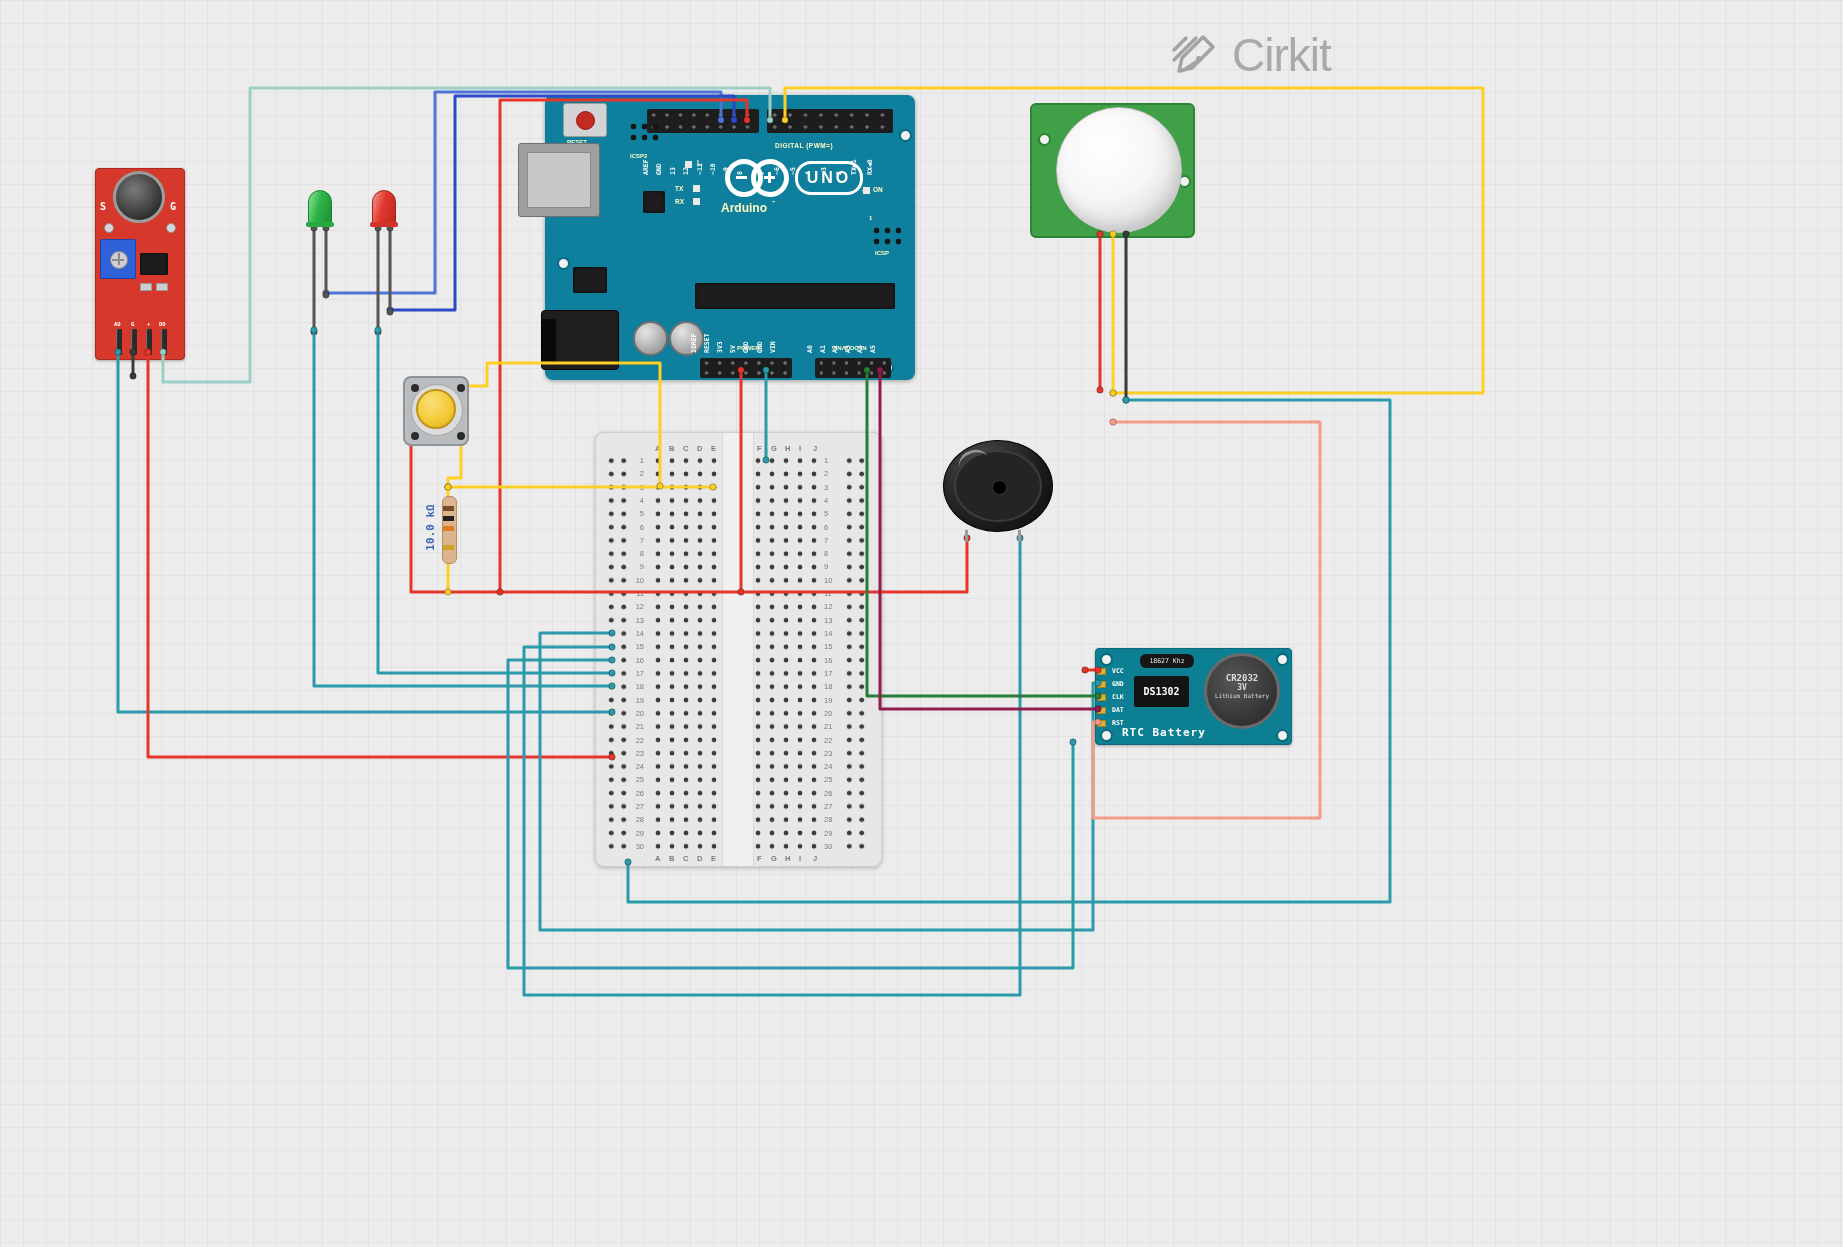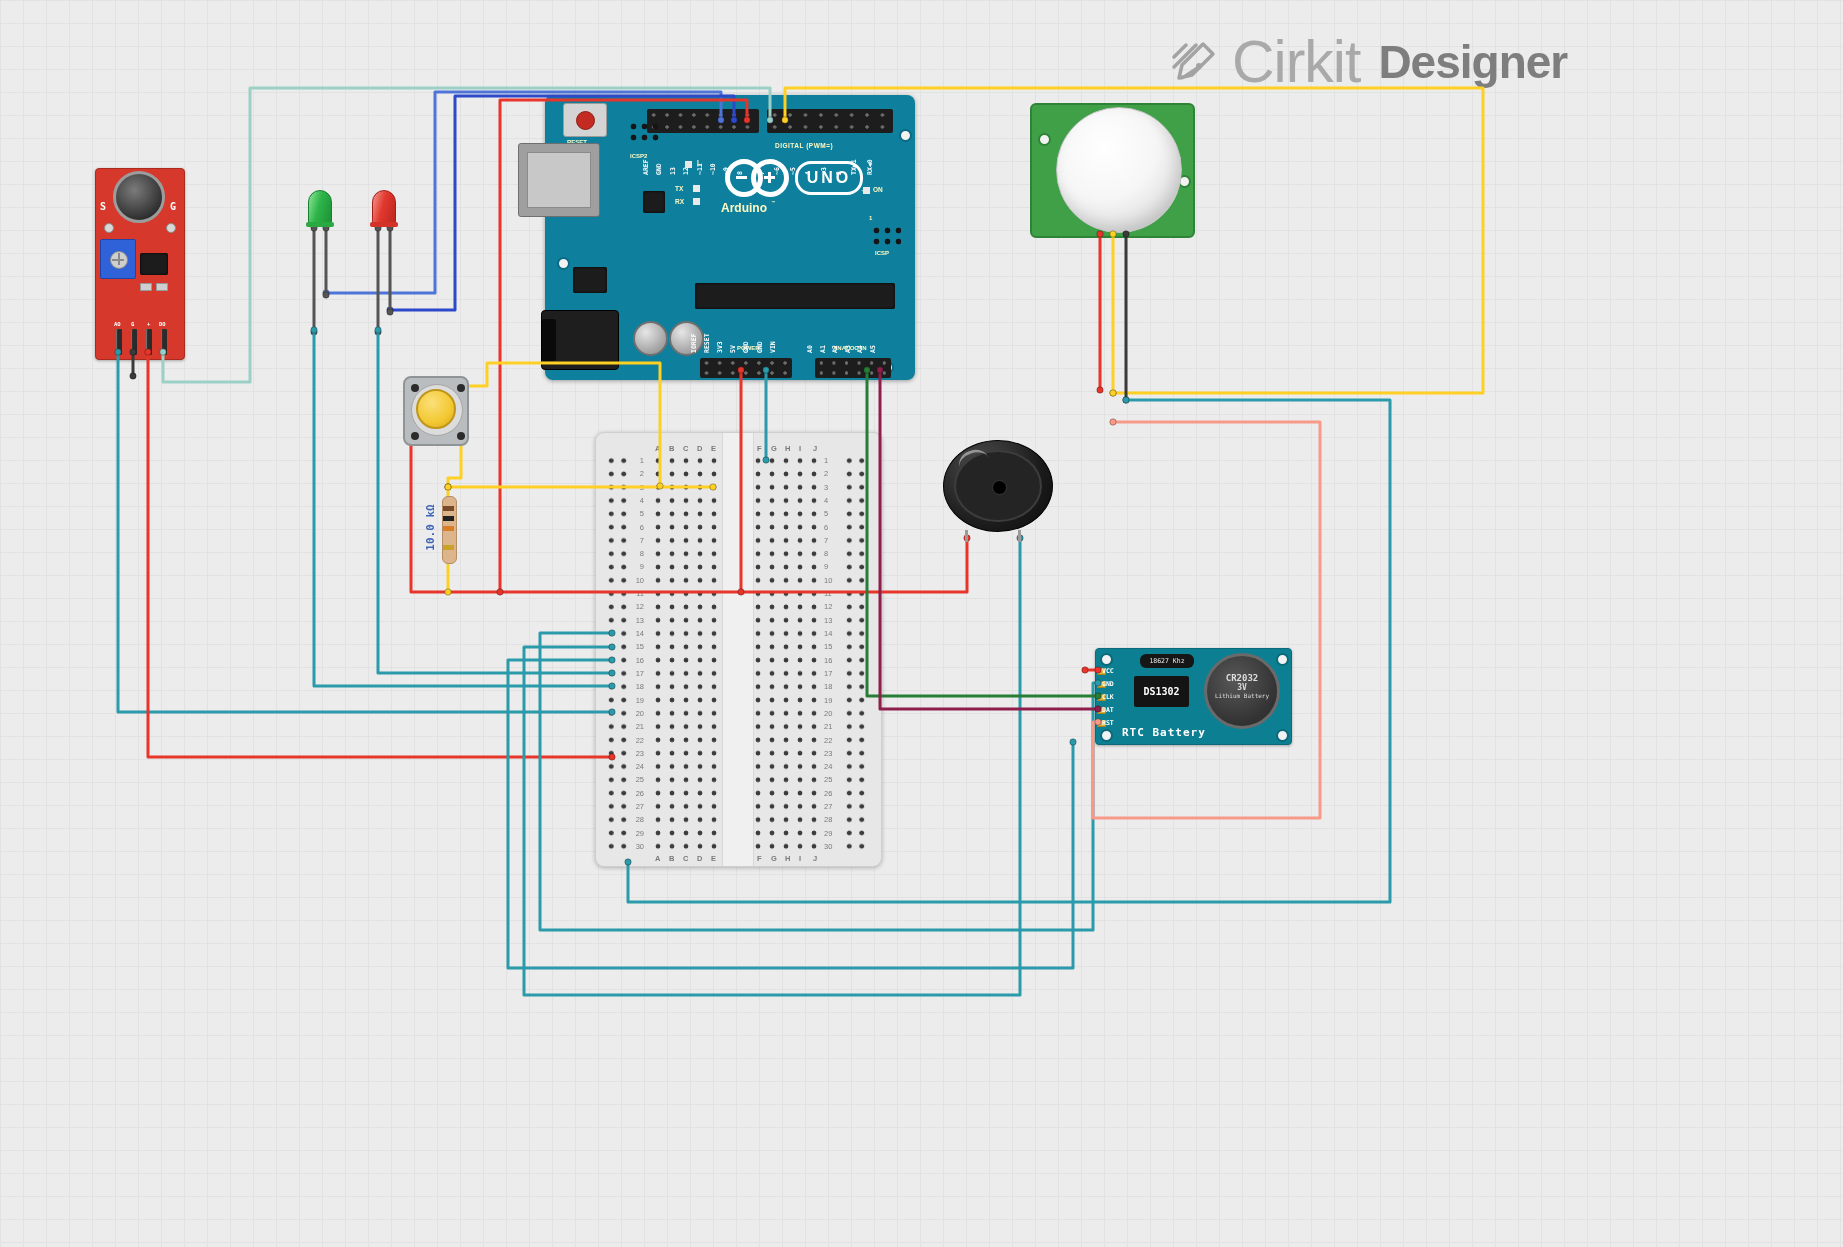--- a/index.html
+++ b/index.html
@@ -14,21 +14,21 @@
   }
   .abs{position:absolute;}
 
   
   #wires{position:absolute;left:0;top:0;z-index:5;pointer-events:none;}
   #wires polyline{fill:none;stroke-width:3;stroke-linecap:round;stroke-linejoin:round;}
   #wires circle.dot{stroke:rgba(0,0,0,.30);stroke-width:1;}
 
   
   #brand{left:1168px;top:28px;display:flex;align-items:center;gap:10px;z-index:2;}
-  #brand .b-light{font-size:59px;color:#a9a9a9;font-weight:400;letter-spacing:-1px;}
+  #brand .b-light{font-size:46px;color:#a9a9a9;font-weight:400;letter-spacing:-1px;}
   #brand .b-bold{font-size:46px;color:#7e7e7e;font-weight:700;letter-spacing:-1px;margin-left:8px;}
 
   
   #arduino{left:545px;top:95px;width:370px;height:285px;background:#0e7f9d;border-radius:8px;
     box-shadow:0 1px 4px rgba(0,0,0,.35);z-index:1;}
   .hole{position:absolute;width:9px;height:9px;border-radius:50%;background:#f2f2f2;border:2px solid #0a6a84;}
   .hdr{position:absolute;background:#1d1d1d;border-radius:2px;
     background-image:radial-gradient(circle,#6d6d6d 1.4px,transparent 2px);}
   .vlabel{position:absolute;color:#fff;font:700 6.5px "DejaVu Sans Mono",monospace;line-height:8px;
     transform:rotate(-90deg);transform-origin:0 100%;white-space:nowrap;}
@@ -113,36 +113,35 @@
     color:#eee;font:6.5px "DejaVu Sans Mono",monospace;text-align:center;line-height:14px;}
   #rtc-chip{position:absolute;left:38px;top:27px;width:55px;height:31px;background:#141414;border-radius:2px;
     color:#fff;font:700 10px "DejaVu Sans Mono",monospace;text-align:center;line-height:31px;}
   #rtc-batt{position:absolute;left:108px;top:4px;width:76px;height:76px;border-radius:50%;
     background:radial-gradient(circle at 40% 35%,#585858,#323232 70%);border:3px solid #6a6a6a;box-sizing:border-box;
     color:#ddd;text-align:center;}
   #rtc-batt .l1{font:700 9px "DejaVu Sans Mono",monospace;margin-top:17px;}
   #rtc-batt .l2{font:700 8px "DejaVu Sans Mono",monospace;}
   #rtc-batt .l3{font:6px "DejaVu Sans Mono",monospace;}
   .rtcpin{position:absolute;left:1px;width:9px;height:7px;background:#d9b13a;border:1px solid #a8851f;box-sizing:border-box;}
-  .rtcpinlbl{position:absolute;left:6px;color:#fff;font:700 6.5px "DejaVu Sans Mono",monospace;}
+  .rtcpinlbl{position:absolute;left:16px;color:#fff;font:700 6.5px "DejaVu Sans Mono",monospace;}
   #rtc-name{position:absolute;left:26px;top:77px;color:#fff;font:700 11px "DejaVu Sans Mono",monospace;letter-spacing:1px;}
 </style>
 </head>
 <body>
 
 <div id="brand" class="abs">
   <svg width="54" height="54" viewBox="0 0 54 54">
     <path d="M6 22 L18 10" stroke="#a3a3a3" stroke-width="3.5" fill="none" stroke-linecap="round"></path>
     <path d="M6 32 L28 10" stroke="#a3a3a3" stroke-width="3.5" fill="none" stroke-linecap="round"></path>
     <path d="M35 9 l10 10 -21 21 -13 3 3 -13 z" stroke="#a3a3a3" stroke-width="3.5" fill="none" stroke-linejoin="round"></path>
     <circle cx="31" cy="31" r="3" fill="#a3a3a3"></circle>
     <path d="M14 43 L29 33" stroke="#a3a3a3" stroke-width="3" fill="none" stroke-linecap="round"></path>
   </svg>
   <span class="b-light">Cirkit</span>
-  <span class="b-bold">Designer</span>
 </div>
 
 <div id="arduino" class="abs">
   <div class="hole" style="left:38px;top:10px;"></div>
   <div class="hole" style="left:354px;top:34px;"></div>
   <div class="hole" style="left:12px;top:162px;"></div>
   <div class="hole" style="left:336px;top:266px;"></div>
 
   <div id="rst-btn">
       <div class="cap"></div>

